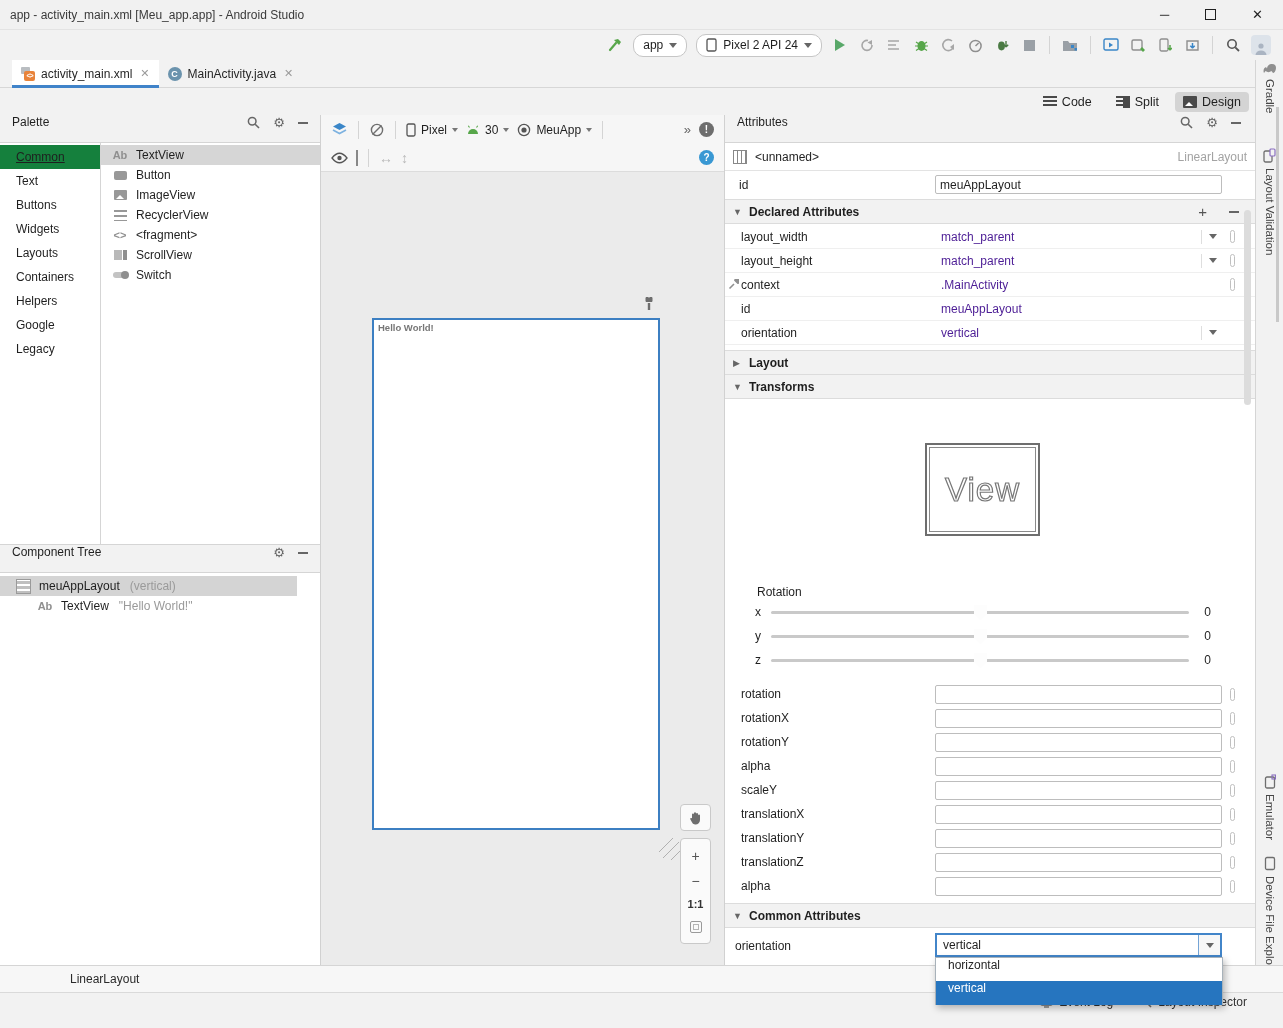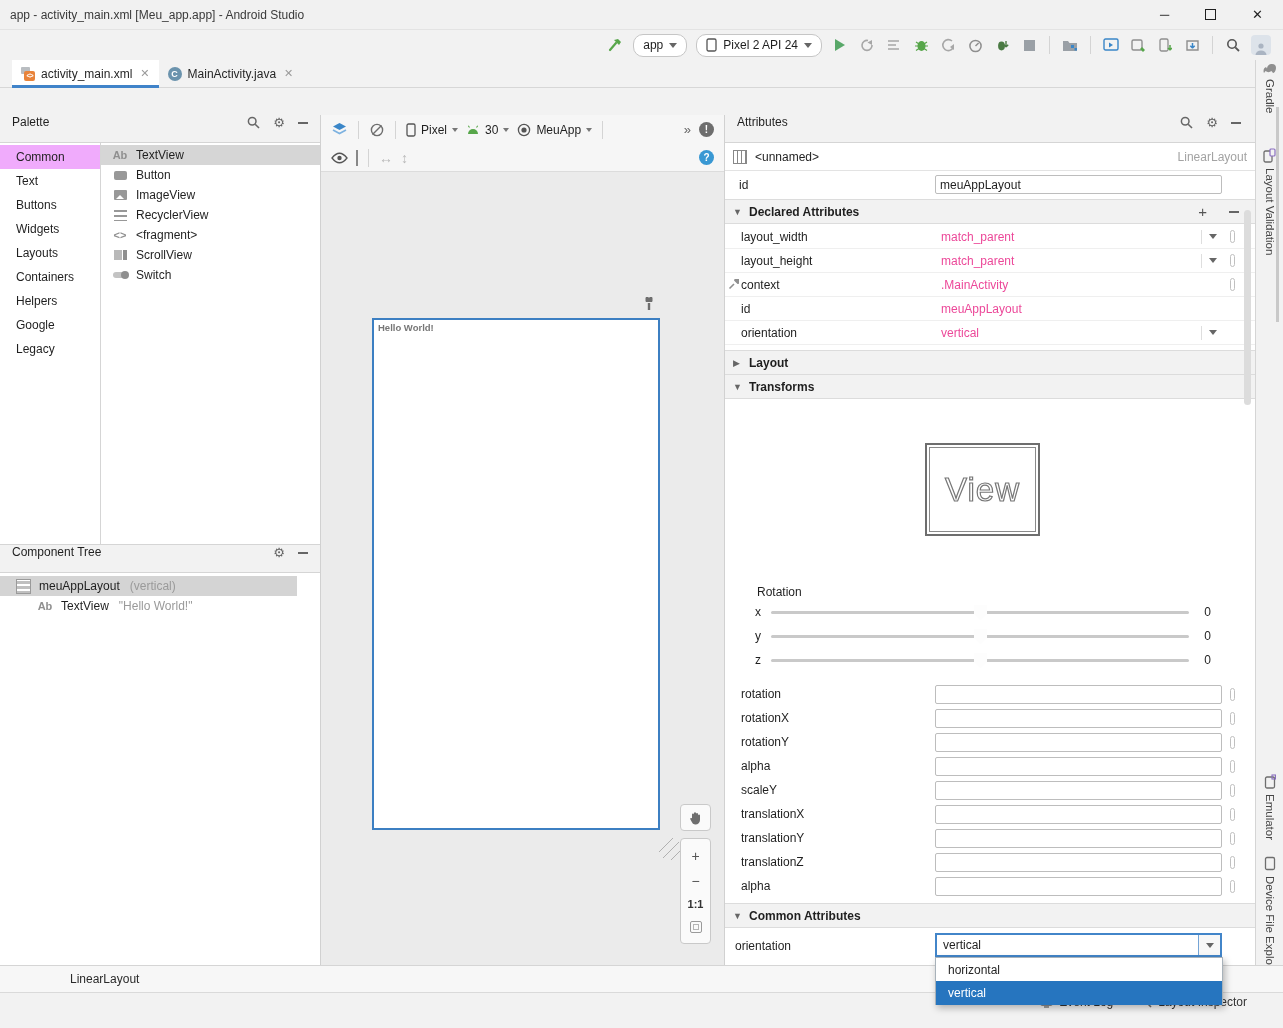--- a/index.html
+++ b/index.html
@@ -50,21 +50,21 @@
   .ph-icons{margin-left:auto;display:flex;align-items:center;gap:13px;color:#666;}
   .gear{font-size:13px;color:#666;}
   .minbar{display:inline-block;width:10px;height:2px;background:#666;}
   .mag{width:13px;height:13px;}
 
   
   .palette{position:absolute;left:0;top:115px;width:320px;height:430px;background:#fff;border-bottom:1px solid #d5d5d5;}
   .pal-body{position:absolute;left:0;top:28px;right:0;bottom:0;display:flex;}
   .pal-cats{width:101px;border-right:1px solid #d5d5d5;padding-top:2px;}
   .pal-cat{height:24px;display:flex;align-items:center;padding-left:16px;font-size:12px;color:#1f1f1f;}
-  .pal-cat.sel{background:#f0abfc;}
+  .pal-cat.sel{background:#15803d;text-decoration:underline;}
   .pal-items{flex:1;padding-top:2px;}
   .pal-item{height:20px;display:flex;align-items:center;gap:7px;padding-left:10px;font-size:12px;color:#1f1f1f;}
   .pal-item.sel{background:#d6d6d6;}
 
   .pi{width:18px;height:16px;position:relative;display:inline-flex;align-items:center;justify-content:center;flex:none;color:#8f8f8f;font-weight:bold;font-size:11px;}
   .i-textview::before{content:"Ab";}
   .i-fragment::before{content:"<>";}
   .i-button::before{content:"";width:13px;height:9px;background:#989898;border-radius:2px;}
   .i-imageview::before{content:"";width:13px;height:10px;background:#989898;border-radius:1px;}
   .i-imageview::after{content:"";position:absolute;bottom:4px;left:5px;border-left:4px solid transparent;border-right:4px solid transparent;border-bottom:4px solid #fff;}
@@ -108,21 +108,21 @@
   .a-comp .ctype{margin-left:auto;color:#a3a3a3;}
   .colsico{width:14px;height:14px;border:1px solid #888;background:repeating-linear-gradient(90deg,transparent 0 3px,#888 3px 4px);flex:none;}
   .a-idrow{position:absolute;left:0;top:56px;width:100%;height:28px;display:flex;align-items:center;padding-left:14px;}
   .ainput{position:absolute;left:210px;width:287px;height:19px;border:1px solid #bdbdbd;border-radius:2px;background:#fff;font-size:12px;padding:0 4px;color:#1f1f1f;}
   .sect{position:absolute;left:0;width:100%;height:25px;background:#f2f2f2;border-top:1px solid #dcdcdc;border-bottom:1px solid #dcdcdc;display:flex;align-items:center;padding:0 8px;gap:6px;font-weight:bold;font-size:12px;}
   .chev{color:#666;font-size:9px;width:10px;flex:none;}
   .sect .plus{margin-left:auto;font-size:15px;color:#555;font-weight:normal;}
   .sect .minus2{margin:0 8px 0 16px;}
   .arow{position:absolute;left:0;width:100%;height:24px;border-bottom:1px solid #efefef;display:flex;align-items:center;}
   .arow .alabel{position:absolute;left:16px;color:#1f1f1f;}
-  .arow .avalue{position:absolute;left:216px;color:#ec4899;}
+  .arow .avalue{position:absolute;left:216px;color:#4c1d95;}
   .arow .actl{position:absolute;right:38px;display:flex;align-items:center;gap:7px;}
   .vdiv{width:1px;height:14px;background:#dedede;}
   .flagico{position:absolute;right:20px;width:5px;height:13px;border:1px solid #c0c0c0;border-radius:3px;}
   .wrenchico{position:absolute;left:3px;top:6px;}
   .viewbox{position:absolute;left:200px;top:328px;width:115px;height:93px;border:2px solid #6e6e6e;padding:2px;}
   .viewbox .inner{width:100%;height:100%;border:1px solid #8a8a8a;display:flex;align-items:center;justify-content:center;}
   .viewtext{font-size:33px;color:#fff;-webkit-text-stroke:1.2px #777;letter-spacing:1px;}
   .rotlabel{position:absolute;left:32px;top:470px;color:#1f1f1f;}
   .slrow{position:absolute;left:0;width:100%;height:18px;}
   .sl-axis{position:absolute;left:30px;top:2px;color:#1f1f1f;}
@@ -132,21 +132,21 @@
   .frow{position:absolute;left:0;width:100%;height:24px;}
   .frow .alabel{position:absolute;left:16px;top:4px;}
   .frow .ainput{top:2px;}
   .combo{position:absolute;left:210px;top:818px;width:287px;height:24px;border:2px solid #4285c9;background:#fff;display:flex;align-items:center;}
   .combo .cval{padding-left:6px;}
   .combo .cbtn{margin-left:auto;width:22px;height:100%;border-left:1px solid #74a4d6;display:flex;align-items:center;justify-content:center;background:#f7f7f7;}
   .a-scroll{position:absolute;right:4px;top:95px;width:7px;height:195px;background:#dcdcdc;border-radius:4px;}
 
   
   .popup{position:absolute;left:935px;top:957px;width:288px;height:48px;background:#fff;border:1px solid #a8b2ba;box-shadow:2px 3px 7px rgba(0,0,0,.28);z-index:30;}
-  .opt{height:23px;display:flex;align-items:center;padding-left:12px;font-size:12px;color:#262626;}
+  .opt{height:23px;display:flex;align-items:flex-start;padding-left:12px;font-size:12px;color:#262626;}
   .opt.sel{height:24px;background:#2675bf;color:#fff;}
 
   
   .strip{position:absolute;left:1255px;top:60px;width:28px;height:950px;background:#f2f2f2;border-left:1px solid #d5d5d5;}
   .strip-item{position:absolute;left:0;width:100%;display:flex;flex-direction:column;align-items:center;gap:5px;}
   .strip-label{writing-mode:vertical-rl;font-size:11.5px;color:#454545;}
   .strip-scroll{position:absolute;left:20px;top:47px;width:3px;height:215px;background:#c9c9c9;}
 
   
   .breadcrumbbar{position:absolute;left:0;top:965px;width:1283px;height:27px;background:#f7f7f7;border-top:1px solid #d5d5d5;display:flex;align-items:center;}
@@ -286,20 +286,37 @@
         <span class="close">✕</span>
       </div>
 
       <div class="tab">
         <span class="fico i-java-class"></span>
         <span>MainActivity.java</span>
         <span class="close">✕</span>
       </div>
     </div>
 
+  <div class="modebar">
+
+      <div class="mode">
+        <span class="mi mi-code"></span>
+        <span>Code</span>
+      </div>
+
+      <div class="mode">
+        <span class="mi mi-split"></span>
+        <span>Split</span>
+      </div>
+
+      <div class="mode active">
+        <span class="mi mi-design"></span>
+        <span>Design</span>
+      </div>
+    </div>
 
   <div class="palette">
     <div class="panel-header">
       <span>Palette</span>
       <span class="ph-icons">
         <svg class="mag" viewBox="0 0 13 13">
             <circle cx="5.2" cy="5.2" r="3.8" fill="none" stroke="#666" stroke-width="1.5"></circle>
             <path d="M8.2 8.2 L12 12" stroke="#666" stroke-width="1.6"></path>
           </svg>
         <span class="gear">⚙</span>

